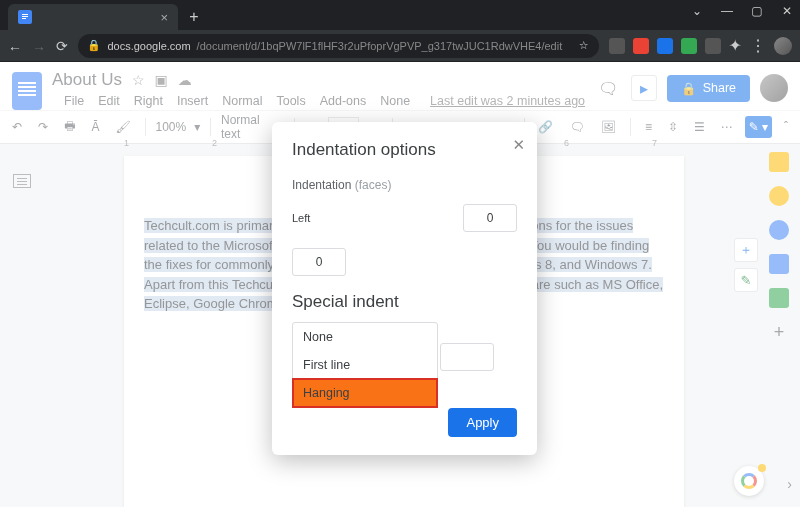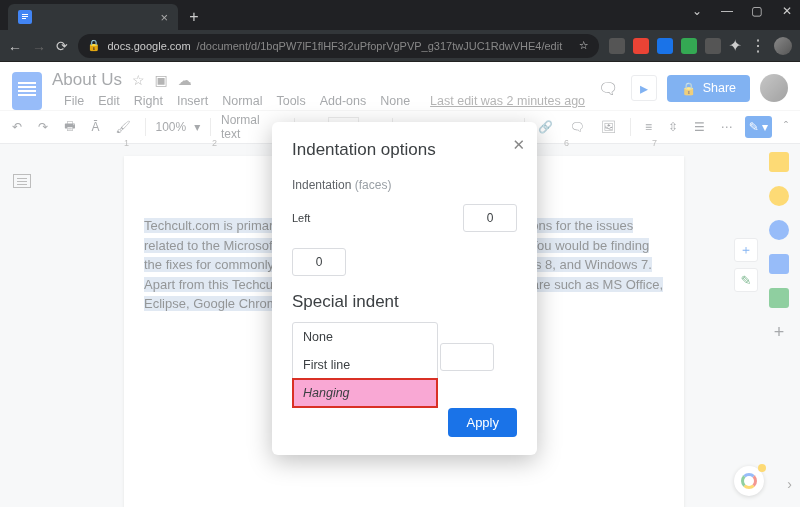--- a/index.html
+++ b/index.html
@@ -73,21 +73,21 @@
 .dialog .dlg-close { position: absolute; right: 12px; top: 14px; color: #888; font-size: 15px; cursor:pointer; }
 .dlg-sub { font-size: 12px; color: #5f6368; margin-bottom: 12px; }
 .dlg-sub .unit { color:#9aa0a6; }
 .dlg-row { display: flex; align-items: center; margin-bottom: 16px; }
 .dlg-row label { font-size: 11px; color: #3c4043; flex: 1; }
 .dlg-row input { width: 54px; height: 28px; border: 1px solid #dadce0; border-radius: 3px; padding: 0 8px; font-size: 12px; color:#3c4043; text-align:center;}
 .dlg-section { font-size: 17px; color: #3c4043; margin: 4px 0 10px 0; }
 .dropdown { position: relative; border: 1px solid #dadce0; border-radius: 3px; width: 146px; }
 .dropdown .opts { }
 .dropdown .opt { padding: 7px 10px; font-size: 12.5px; color: #3c4043; cursor:pointer; }
-.dropdown .opt.hl { background:#f9a8d4; outline: 2px solid #d93025; outline-offset:-1px;font-style:italic; }
+.dropdown .opt.hl { background:#f97316; outline: 2px solid #d93025; outline-offset:-1px; }
 .dlg-actions { display: flex; justify-content: flex-end; gap: 10px; }
 .btn-apply { background: #1a73e8; color: #fff; border: none; padding: 7px 18px; border-radius: 4px; font-size: 13px; font-weight:500; cursor:pointer;}
 .btn-cancel { background:transparent; border:none; color:#1a73e8; font-size:13px; padding:7px 10px; visibility:hidden;}
 </style>
 </head>
 <body>
 
 <div class="tabbar">
   <div class="tab">
     <span class="favicon">

